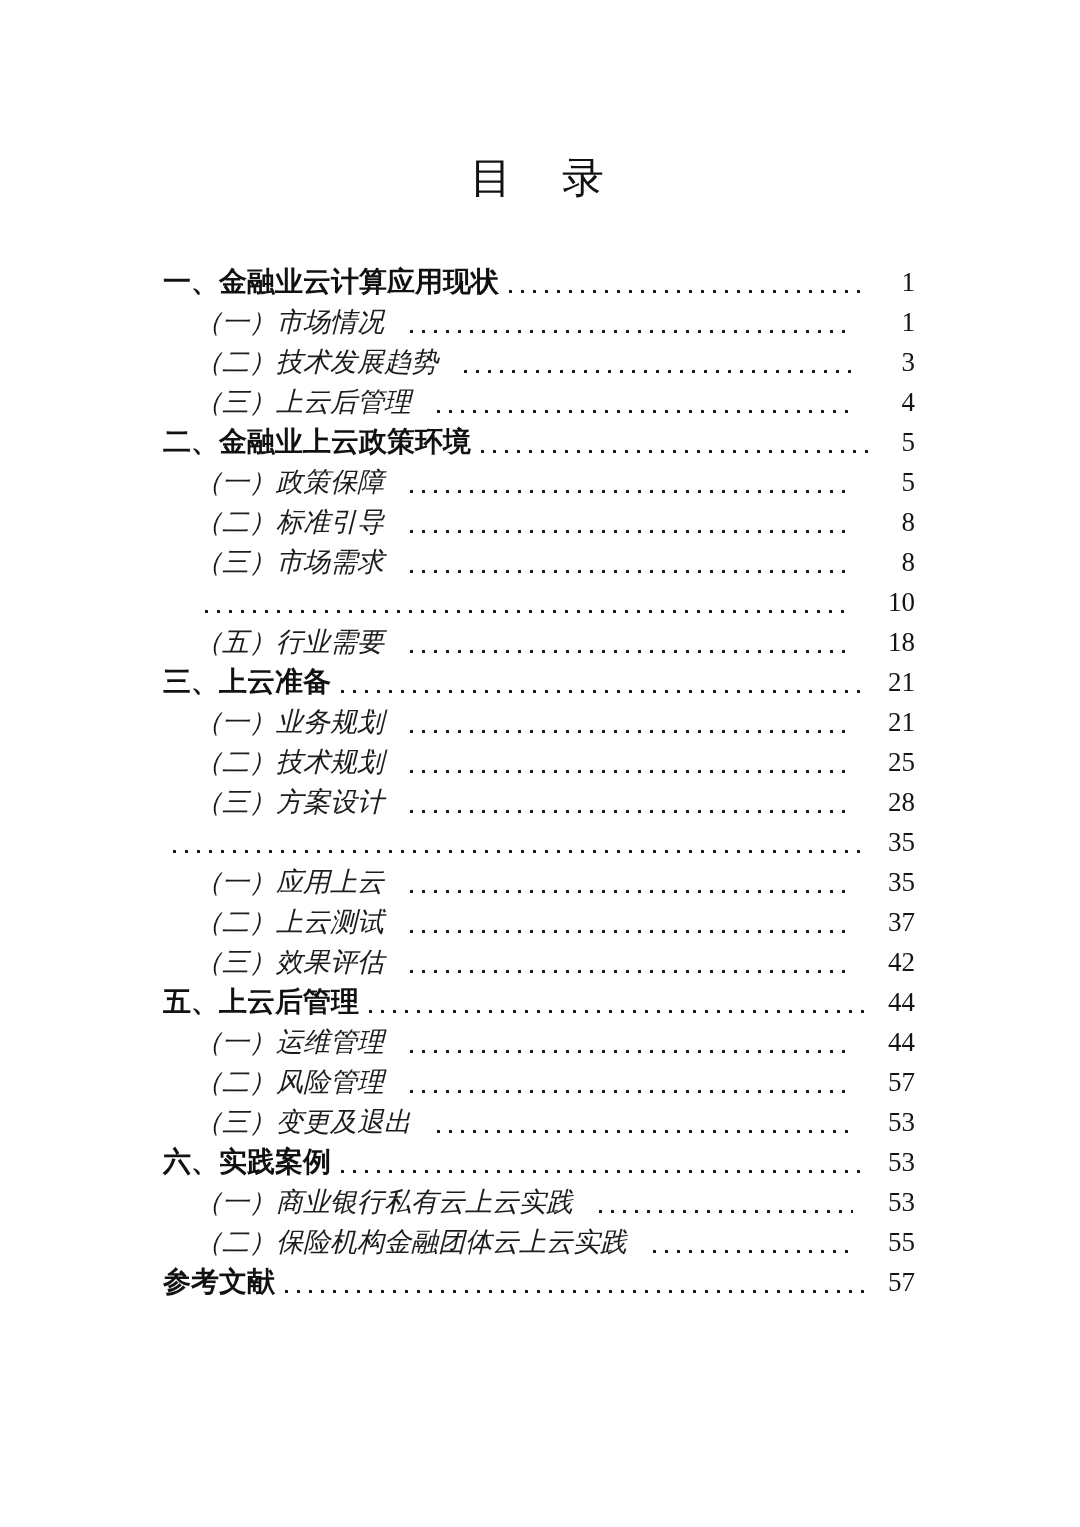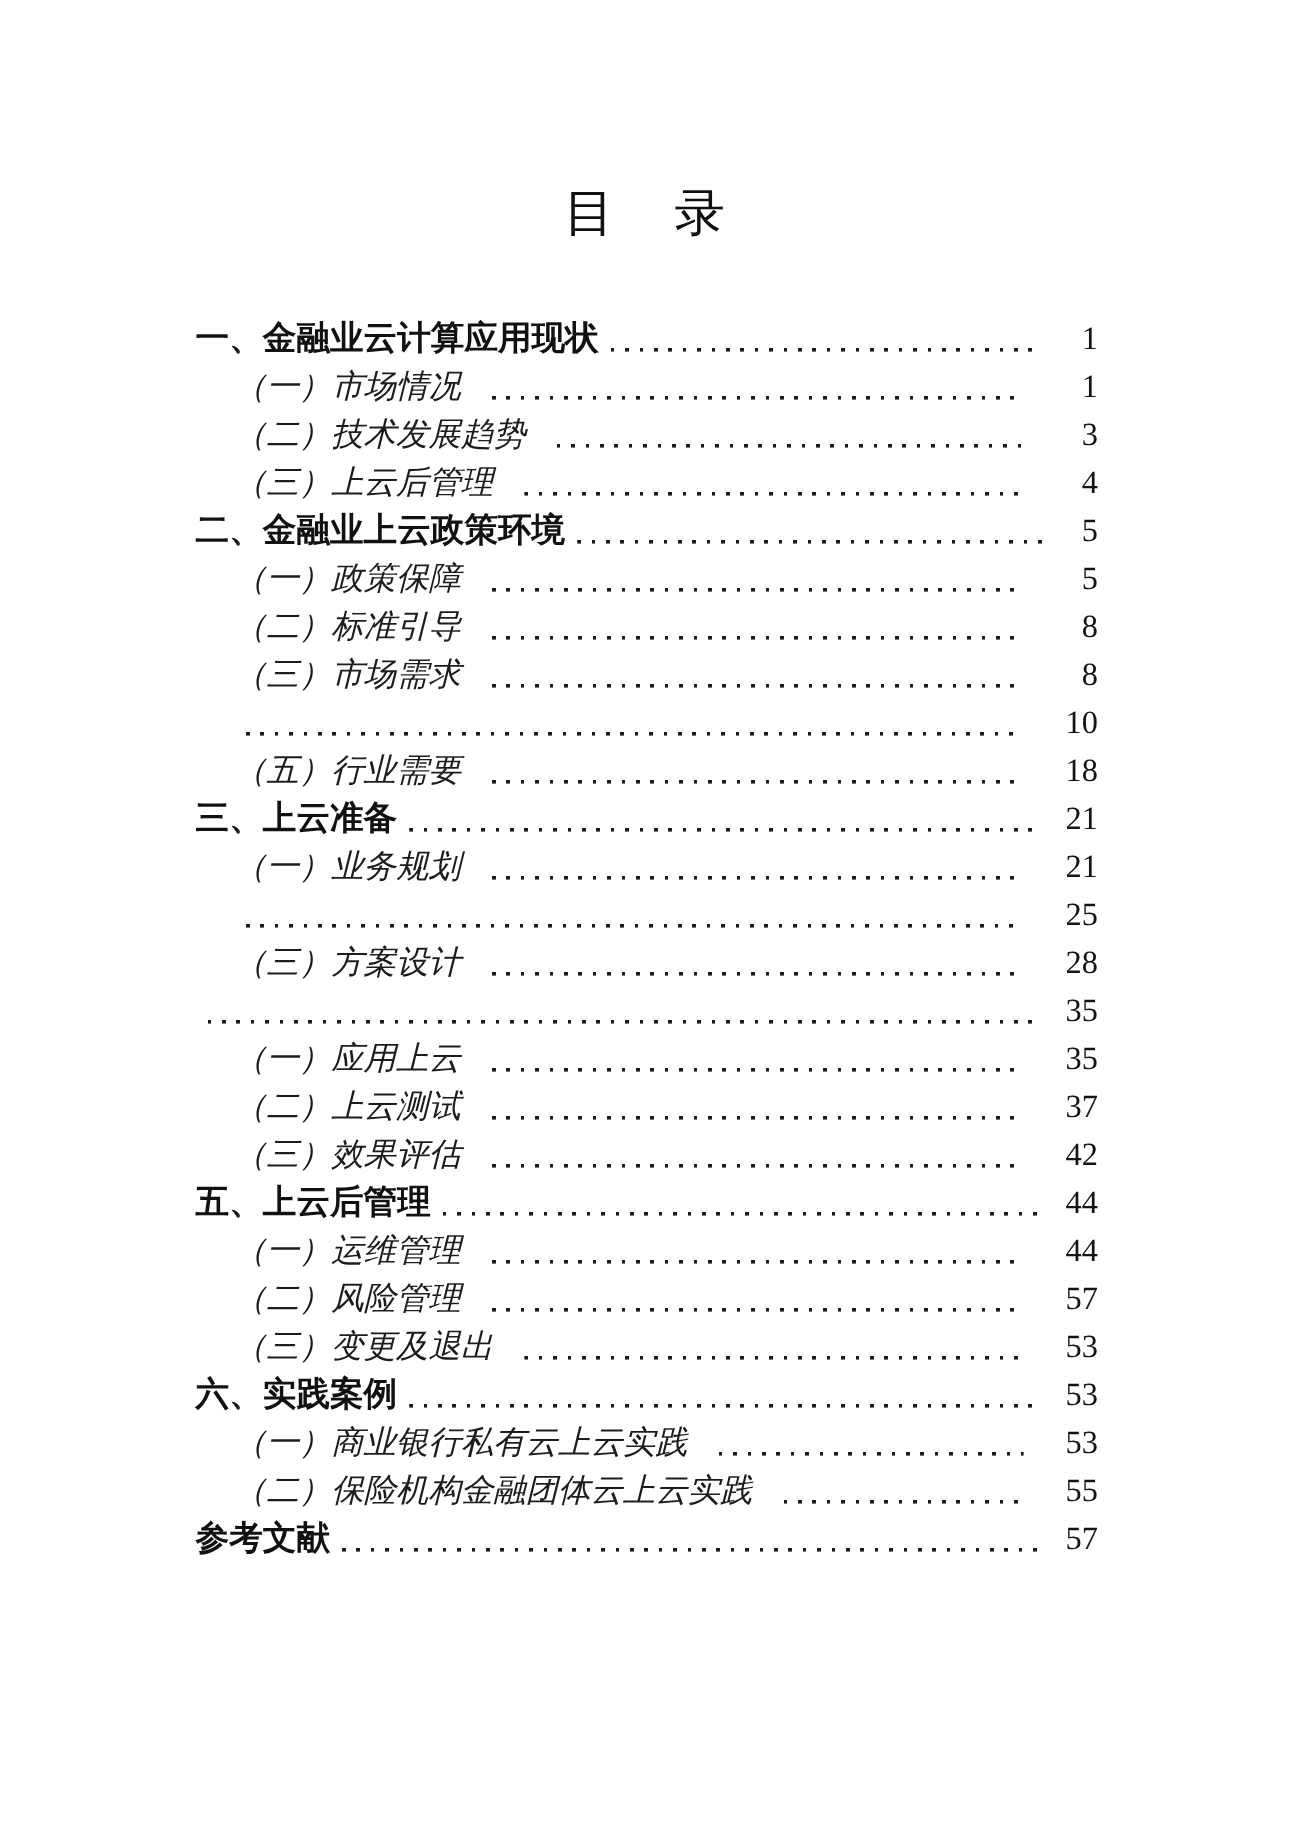--- a/index.html
+++ b/index.html
@@ -137,20 +137,21 @@
     <span class="label">三、上云准备</span>
     <span class="leader"></span>
     <span class="pagenum">21</span>
   </div>
       <div class="row level-2">
     <span class="label">（一）业务规划</span>
     <span class="leader"></span>
     <span class="pagenum">21</span>
   </div>
       <div class="row level-2">
+    <span class="label">（二）技术规划</span>
     <span class="leader"></span>
     <span class="pagenum">25</span>
   </div>
       <div class="row level-2">
     <span class="label">（三）方案设计</span>
     <span class="leader"></span>
     <span class="pagenum">28</span>
   </div>
       <div class="row level-1">
     <span class="leader"></span>

